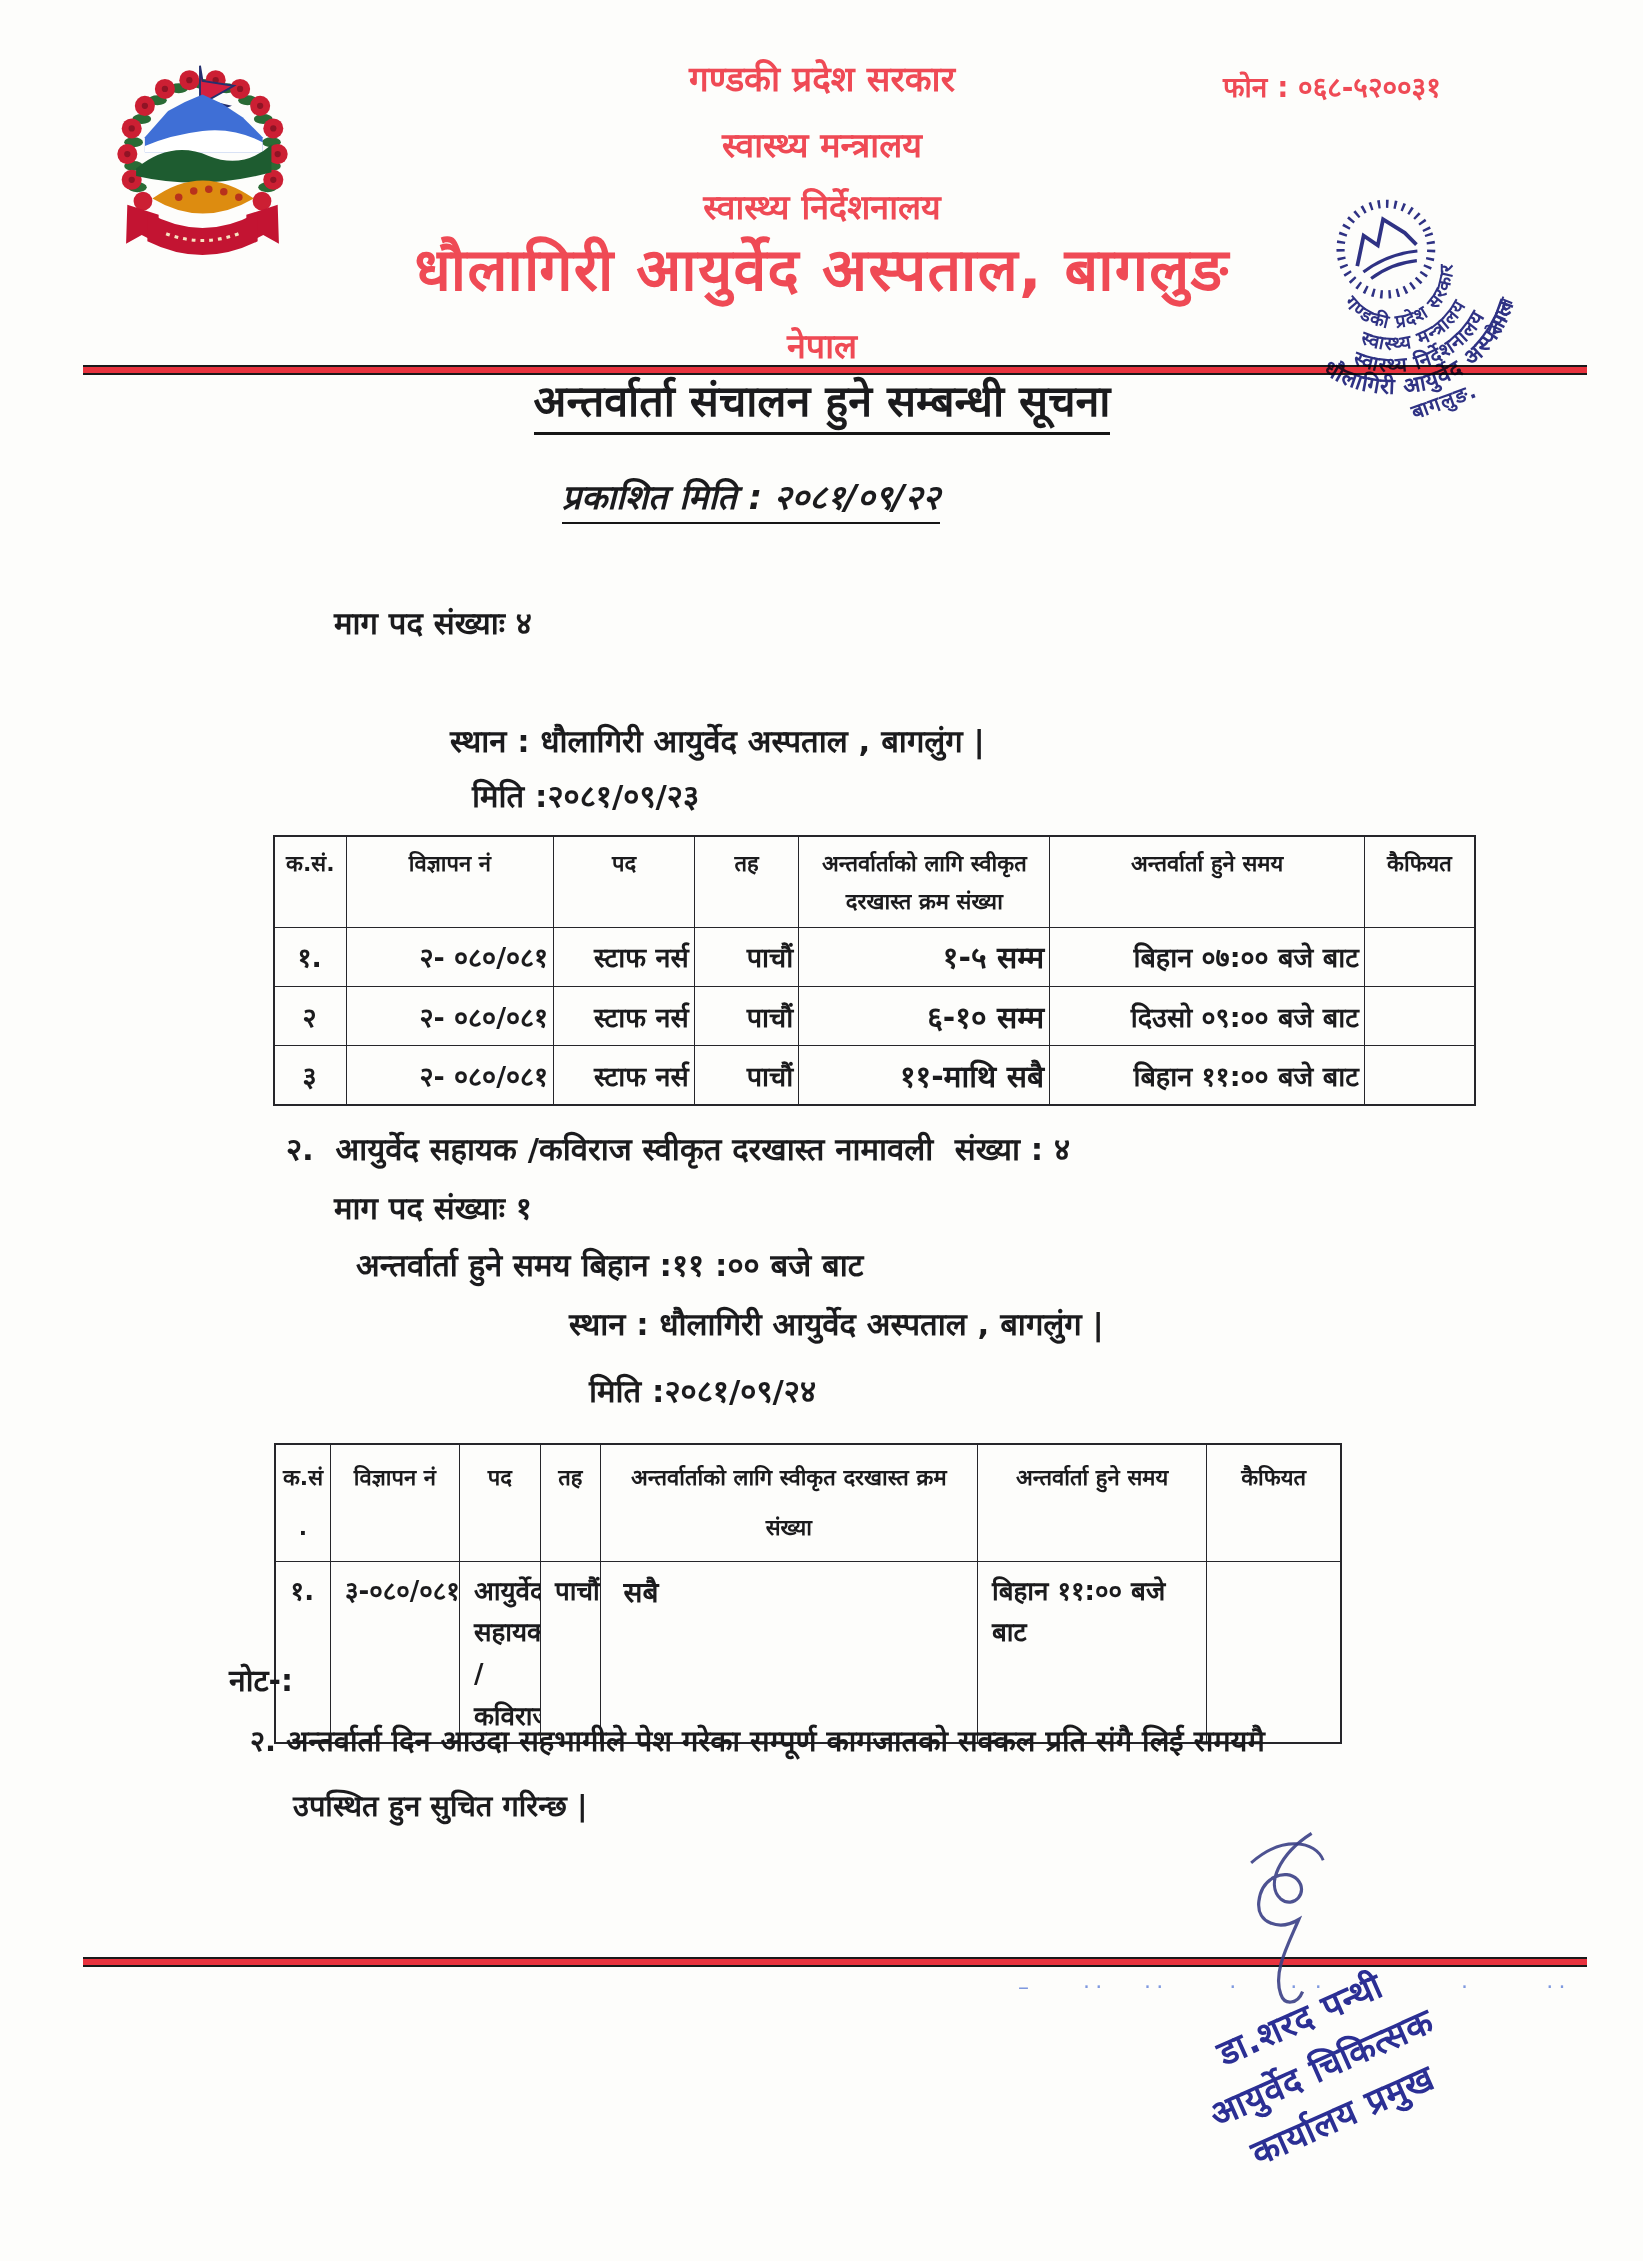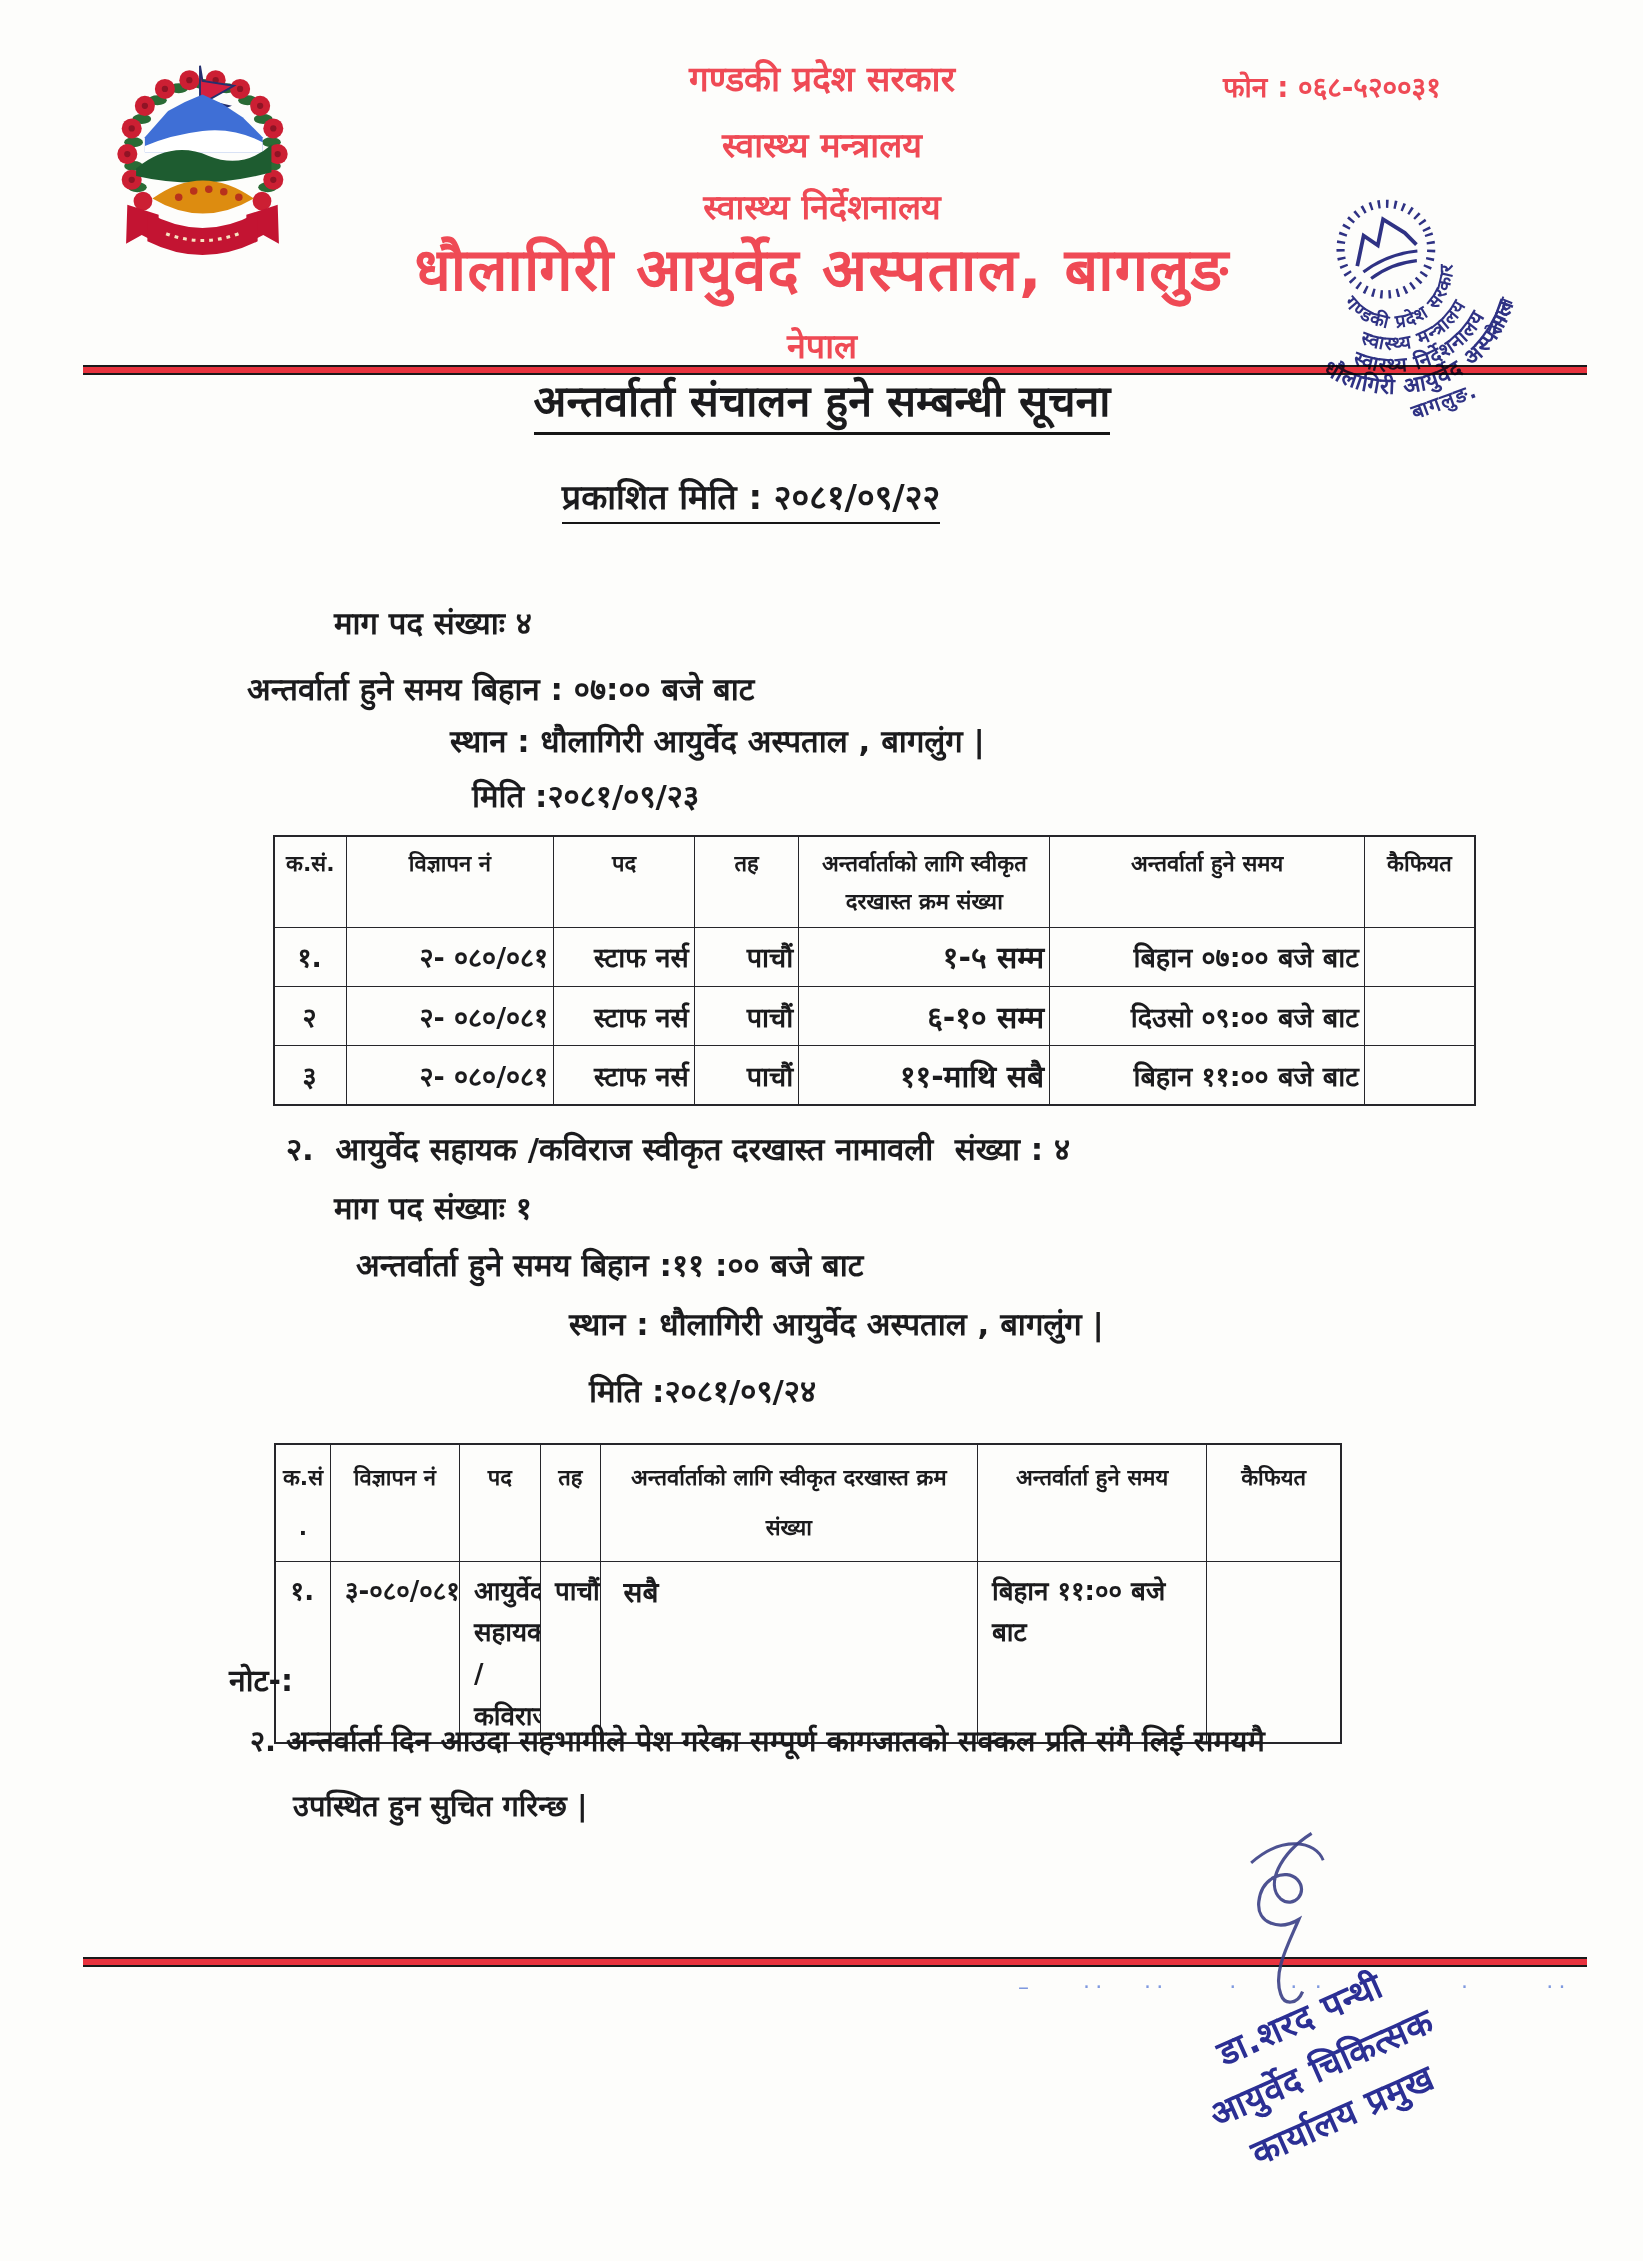--- a/index.html
+++ b/index.html
@@ -21,21 +21,21 @@
   .phone{left:1223px; top:67px; font-size:28px; font-weight:600;}
 
   .redline{position:absolute; left:83px; width:1504px; height:6.4px;
     background:#e8333e; border-top:2.6px solid #1a1a1a; border-bottom:2.6px solid #1a1a1a;}
   .redline-top{top:365px;}
   .redline-bottom{top:1957px; z-index:3;}
 
   .notice-title{top:370px; font-size:43px; font-weight:700;}
   .notice-title span{border-bottom:3.2px solid #161616; padding-bottom:6.4px;}
   .published{position:absolute; left:0; width:1502px; text-align:center; top:473px;
-    font-size:34px; font-weight:700;}
+    font-size:34px; font-weight:700;font-style:italic;}
   .published span{border-bottom:2.6px solid #161616; padding-bottom:5.2px;}
 
   .bodyline{position:absolute; font-size:31px; font-weight:600; white-space:pre-wrap;}
 
   table{border-collapse:collapse; table-layout:fixed; background:transparent;margin-left:46px;}
   .doc-table{position:absolute; border:2.6px solid #26262a;}
   .doc-table th,.doc-table td{border:1.9px solid #26262a; overflow:hidden;}
   .doc-table th{font-size:22px; font-weight:600; vertical-align:top; text-align:center;
     padding:7.7px 3.9px 5.2px 3.9px;}
   #table1{left:227px; top:835px; width:1203px;}
@@ -171,21 +171,20 @@
       <text class="stamp-arc" font-size="32" x="160" y="408">बागलुङ.</text>
     </g>
   </svg>
 
   <div class="redline redline-top"></div>
 
   <div class="cline notice-title"><span>अन्तर्वार्ता संचालन हुने सम्बन्धी सूचना</span></div>
   <div class="published"><span>प्रकाशित मिति : २०८१/०९/२२</span></div>
 
   <div class="bodyline" style="left:334px; top:601px;">माग पद संख्याः ४</div>
-  <div class="bodyline" style="left:247px; top:667px;">अन्तर्वार्ता हुने समय बिहान : ०७:०० बजे बाट</div>
   <div class="bodyline" style="left:450px; top:719px;">स्थान : धौलागिरी आयुर्वेद अस्पताल , बागलुंग |</div>
   <div class="bodyline" style="left:472px; top:774px;">मिति :२०८१/०९/२३</div>
 
   <table id="table1" class="doc-table">
     <colgroup>
       <col style="width:6%">
         <col style="width:17.3%">
         <col style="width:11.7%">
         <col style="width:8.7%">
       <col style="width:20.9%">

